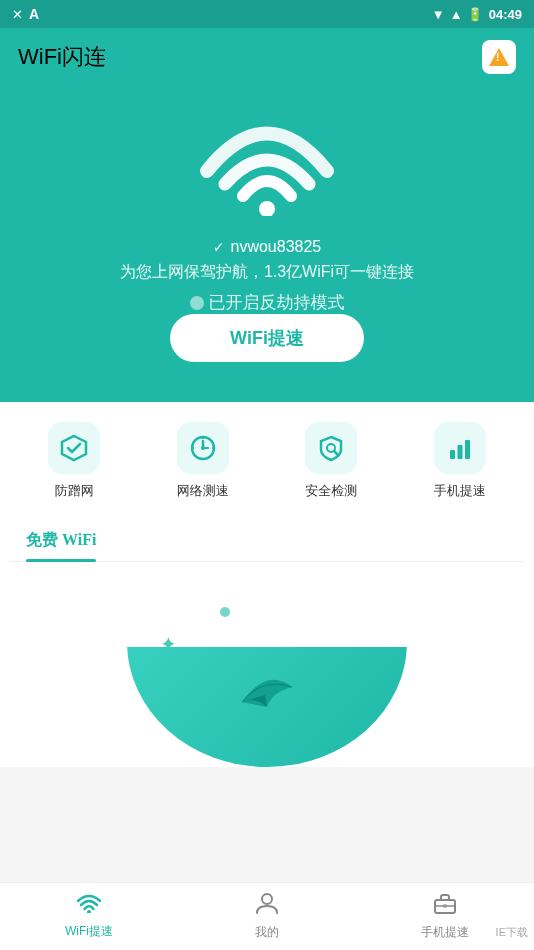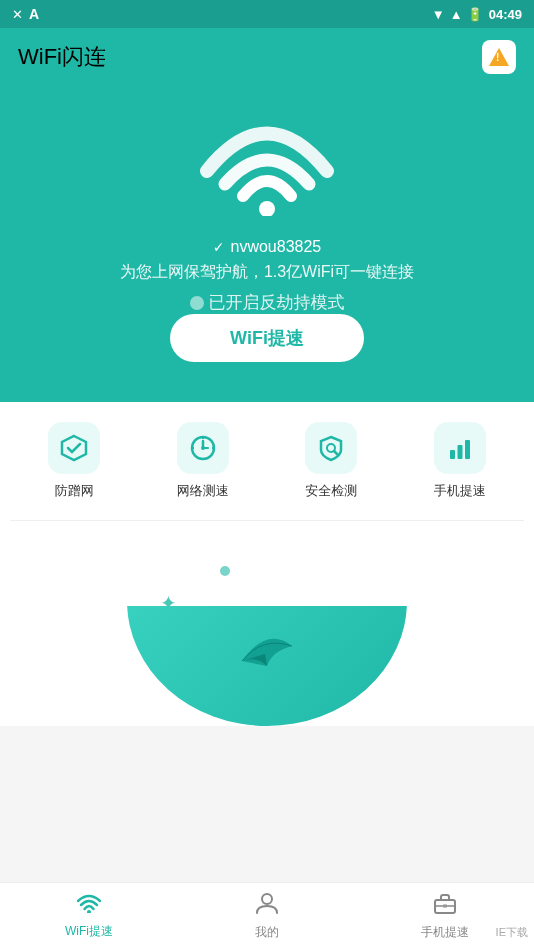--- a/index.html
+++ b/index.html
@@ -391,20 +391,21 @@
           <rect x="11.5" y="11" width="5" height="14" fill="#1fb8a6" rx="1"></rect>
           <rect x="19" y="6" width="5" height="19" fill="#1fb8a6" rx="1"></rect>
         </svg>
       </div>
       <span class="tool-label">手机提速</span>
     </div>
 
   </div>
 
   <div class="tabs">
+    <div class="tab-item active">免费 WiFi</div>
   </div>
 </div>
 
 <div class="content-area">
   <div class="deco-circle"></div>
   <div class="deco-star">✦</div>
 
   <div class="arch-container">
     <div class="arch-shape"></div>
 

